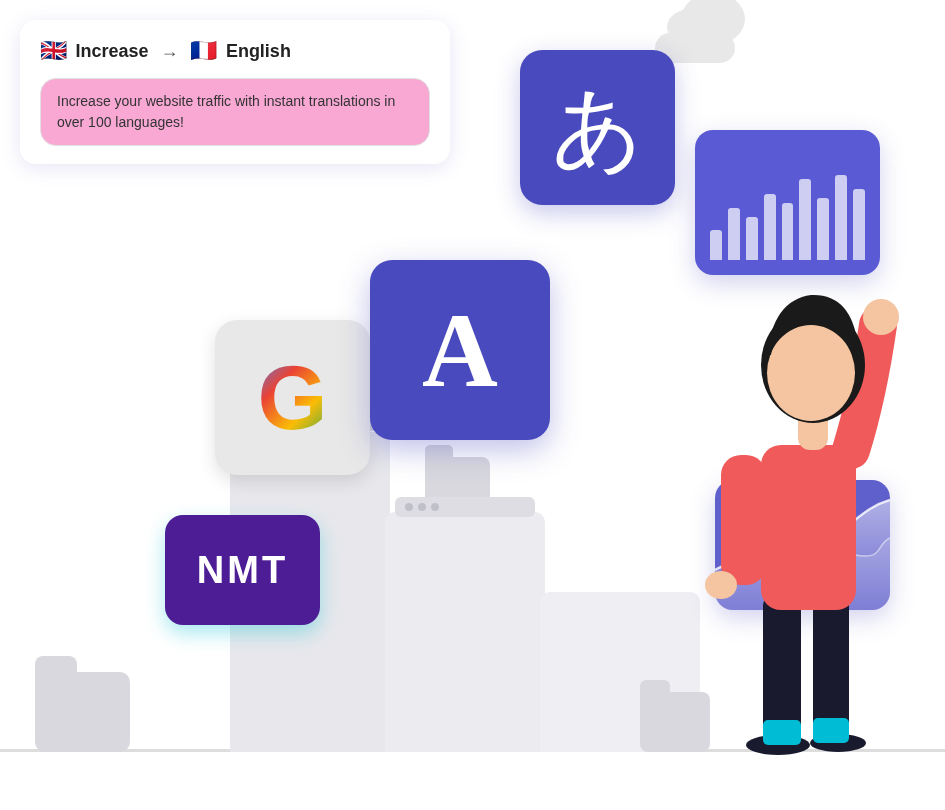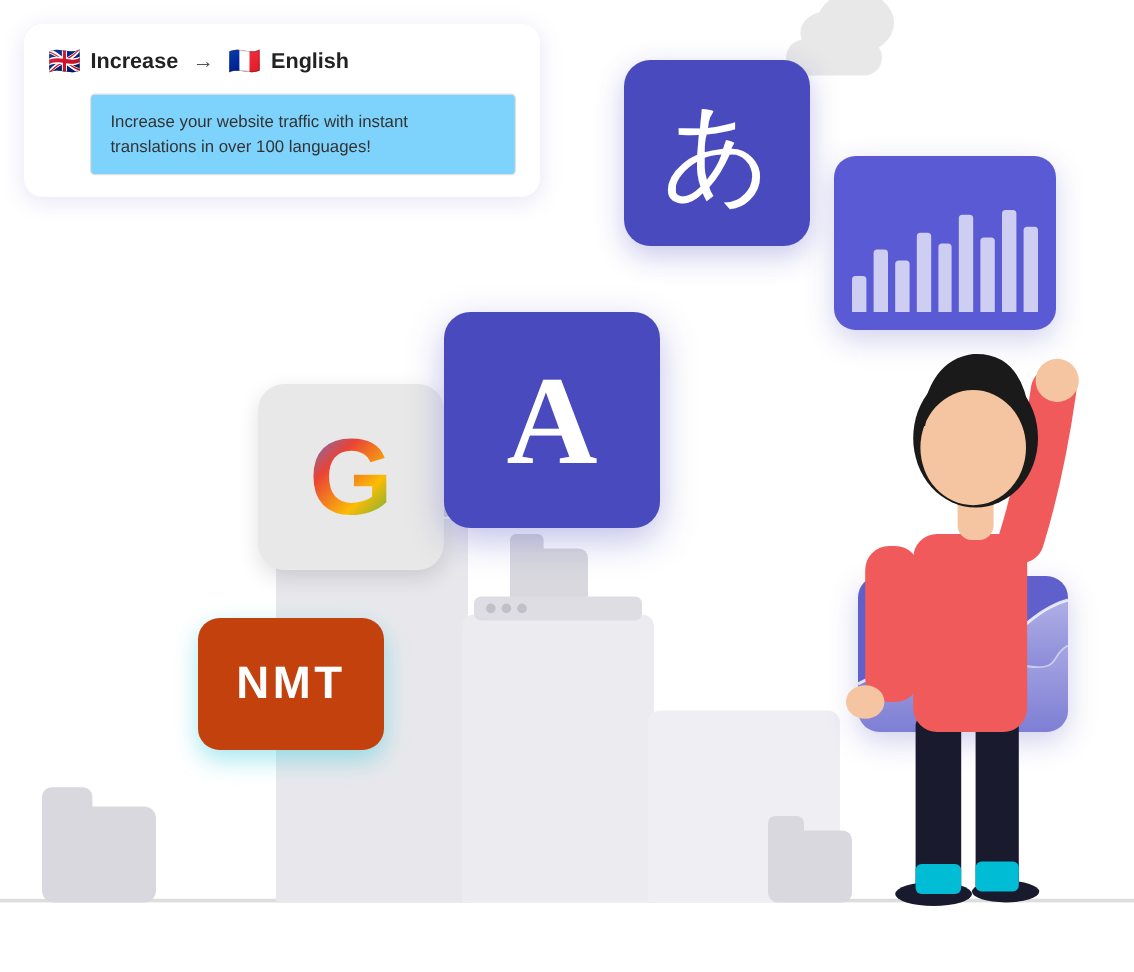--- a/index.html
+++ b/index.html
@@ -48,29 +48,28 @@
       color: #222;
     }
 
     .arrow {
       font-size: 18px;
       color: #555;
       margin: 0 4px;
     }
 
     .text-box {
-      background: #7dd3fc;
+      background: #f9a8d4;
       border: 1.5px solid #e0e0e0;
-      border-radius: 4px;
+      border-radius: 16px;
       padding: 12px 16px;
       font-size: 14px;
       color: #333;
       margin-bottom: 10px;
       line-height: 1.5;
-      margin-left: 35px;
     }
 
     .text-box:last-child {
       margin-bottom: 0;
     }
 
     
     .cloud {
       position: absolute;
       top: 18px;
@@ -232,21 +231,21 @@
       line-height: 1;
     }
 
     
     .nmt-card {
       position: absolute;
       bottom: 185px;
       left: 165px;
       width: 155px;
       height: 110px;
-      background: #c2410c;
+      background: #4c1d95;
       border-radius: 18px;
       display: flex;
       align-items: center;
       justify-content: center;
       z-index: 12;
       box-shadow: 0 8px 20px rgba(0,188,212,0.35);
     }
 
     .nmt-text {
       font-size: 38px;

